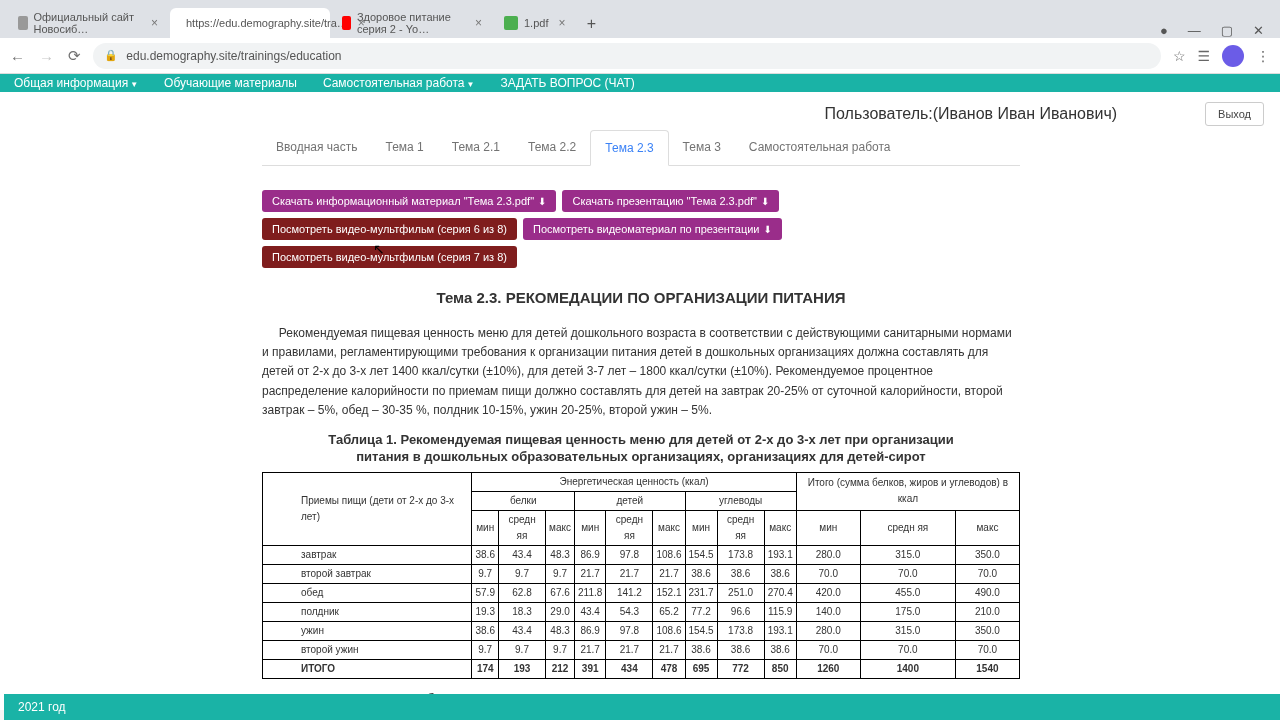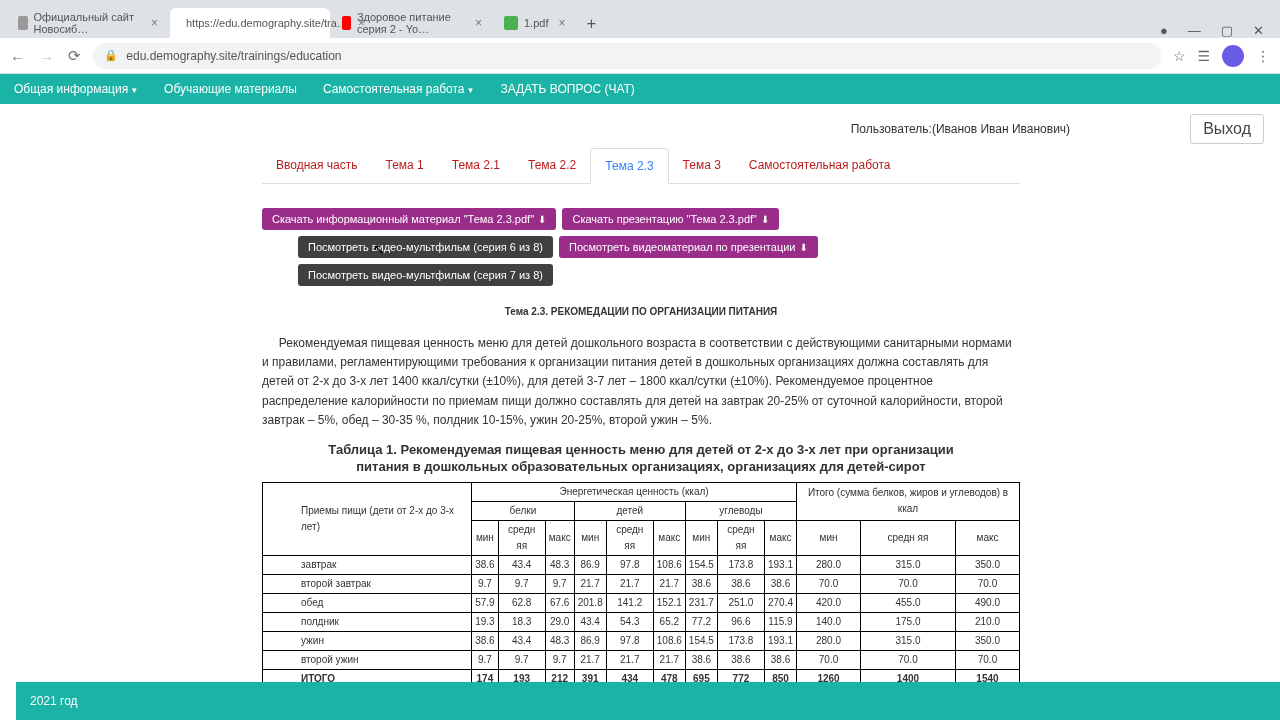--- a/index.html
+++ b/index.html
@@ -15,53 +15,53 @@
 .win-controls { margin-left: auto; display: flex; gap: 20px; padding-right: 8px; color: #555; font-size: 13px; }
 
 .addr-bar { background: #fff; height: 36px; display: flex; align-items: center; padding: 0 10px; gap: 12px; border-bottom: 1px solid #ddd; }
 .nav-icons { display: flex; gap: 14px; color: #707070; font-size: 15px; }
 .url-box { flex: 1; background: #f1f3f4; border-radius: 14px; height: 26px; display: flex; align-items: center; padding: 0 12px; font-size: 12px; color: #555; gap: 8px; }
 .lock { font-size: 11px; color: #888; }
 .right-icons { display: flex; gap: 12px; align-items: center; color: #666; font-size: 14px; }
 .avatar-dot { width: 22px; height: 22px; background: #6b5ce7; border-radius: 50%; }
 
 
-.page-nav { background: #1ab3a6; height: 30px; display: flex; align-items: center; padding: 0 14px; gap: 26px; color: #fff; font-size: 12px; }
+.page-nav { background: #1ab3a6; height: 18px; display: flex; align-items: center; padding: 0 14px; gap: 26px; color: #fff; font-size: 12px; }
 .page-nav .caret { font-size: 8px; margin-left: 2px; }
 
 .user-row { background: #fff; padding: 10px 16px 4px; display: flex; align-items: center; }
-.user-txt { margin-left: auto; margin-right: 120px; font-size: 12px; color: #333; }
-.logout-btn { border: 1px solid #ccc; background: #fff; padding: 5px 12px; font-size: 16px; color: #444; border-radius: 3px; }
+.user-txt { margin-left: auto; margin-right: 88px; font-size: 16px; color: #333; }
+.logout-btn { border: 1px solid #ccc; background: #fff; padding: 5px 12px; font-size: 11px; color: #444; border-radius: 3px; }
 
 .content { background: #fff; padding: 0 260px 0 262px; }
 
 .inner-tabs { display: flex; font-size: 12px; border-bottom: 1px solid #ddd; }
-.inner-tabs span { padding: 10px 14px; color: #b91c1c; cursor: pointer; }
+.inner-tabs span { padding: 10px 14px; color: #737373; cursor: pointer; }
 .inner-tabs span.active { color: #3b82f6; border: 1px solid #ddd; border-bottom: 1px solid #fff; margin-bottom: -1px; border-radius: 4px 4px 0 0; }
 
 .btns { padding-top: 24px; display: flex; flex-wrap: wrap; gap: 6px; }
 .pbtn { background: #9a2d8a; color: #fff; font-size: 11px; padding: 5px 10px; border-radius: 3px; display: inline-flex; align-items: center; gap: 4px; }
-.pbtn.teal { background: #404040; margin-left: 36px; }
+.pbtn.teal { background: #7f1d1d; }
 .pbtn .dl { font-size: 10px; }
 .btn-row { display: flex; gap: 6px; width: 100%; }
 
 .article { padding-top: 18px; font-size: 12px; color: #333; line-height: 1.6; }
-.article h4 { text-align: center; font-size: 10px; font-weight: bold; margin-bottom: 14px; }
+.article h4 { text-align: center; font-size: 15px; font-weight: bold; margin-bottom: 14px; }
 .article p { text-indent: 1.4em; margin-bottom: 2px; }
 
 .table-title { text-align: center; font-weight: bold; font-size: 13px; margin: 12px 50px 6px; line-height: 1.3; }
 
 table { border-collapse: collapse; margin: 0 auto; font-size: 10px; background: #fff; }
 table td, table th { border: 1px solid #000; padding: 1px 3px; text-align: center; font-weight: normal; }
 table .row-head { text-align: left; padding-left: 38px; }
 table .total-row td { font-weight: bold; }
 
 .table-cont { text-align: left; padding-left: 60px; font-weight: bold; font-size: 13px; margin: 10px 0 6px; }
 
-.footer { position: fixed; bottom: 0; left: 16px; right: 0; background: #1ab3a6; color: #fff; font-size: 12px; padding: 12px 14px; }
+.footer { position: fixed; bottom: 0; left: 4px; right: 0; background: #1ab3a6; color: #fff; font-size: 12px; padding: 6px 14px; }
 
 .cursor { position: fixed; left: 373px; top: 240px; width: 14px; height: 14px; pointer-events: none; }
 .cursor::before { content: "↖"; font-size: 14px; color: #000; }
 </style>
 </head>
 <body>
 
 <div class="browser-tabs">
   <div class="tab inactive">
       <span class="favicon"></span>
@@ -217,21 +217,21 @@
             <td>38.6</td>
             <td>70.0</td>
             <td>70.0</td>
             <td>70.0</td>
           </tr>
           <tr>
             <td class="row-head">обед</td>
             <td>57.9</td>
             <td>62.8</td>
             <td>67.6</td>
-            <td>201.8</td>
+            <td>211.8</td>
             <td>141.2</td>
             <td>152.1</td>
             <td>231.7</td>
             <td>251.0</td>
             <td>270.4</td>
             <td>420.0</td>
             <td>455.0</td>
             <td>490.0</td>
           </tr>
           <tr>

